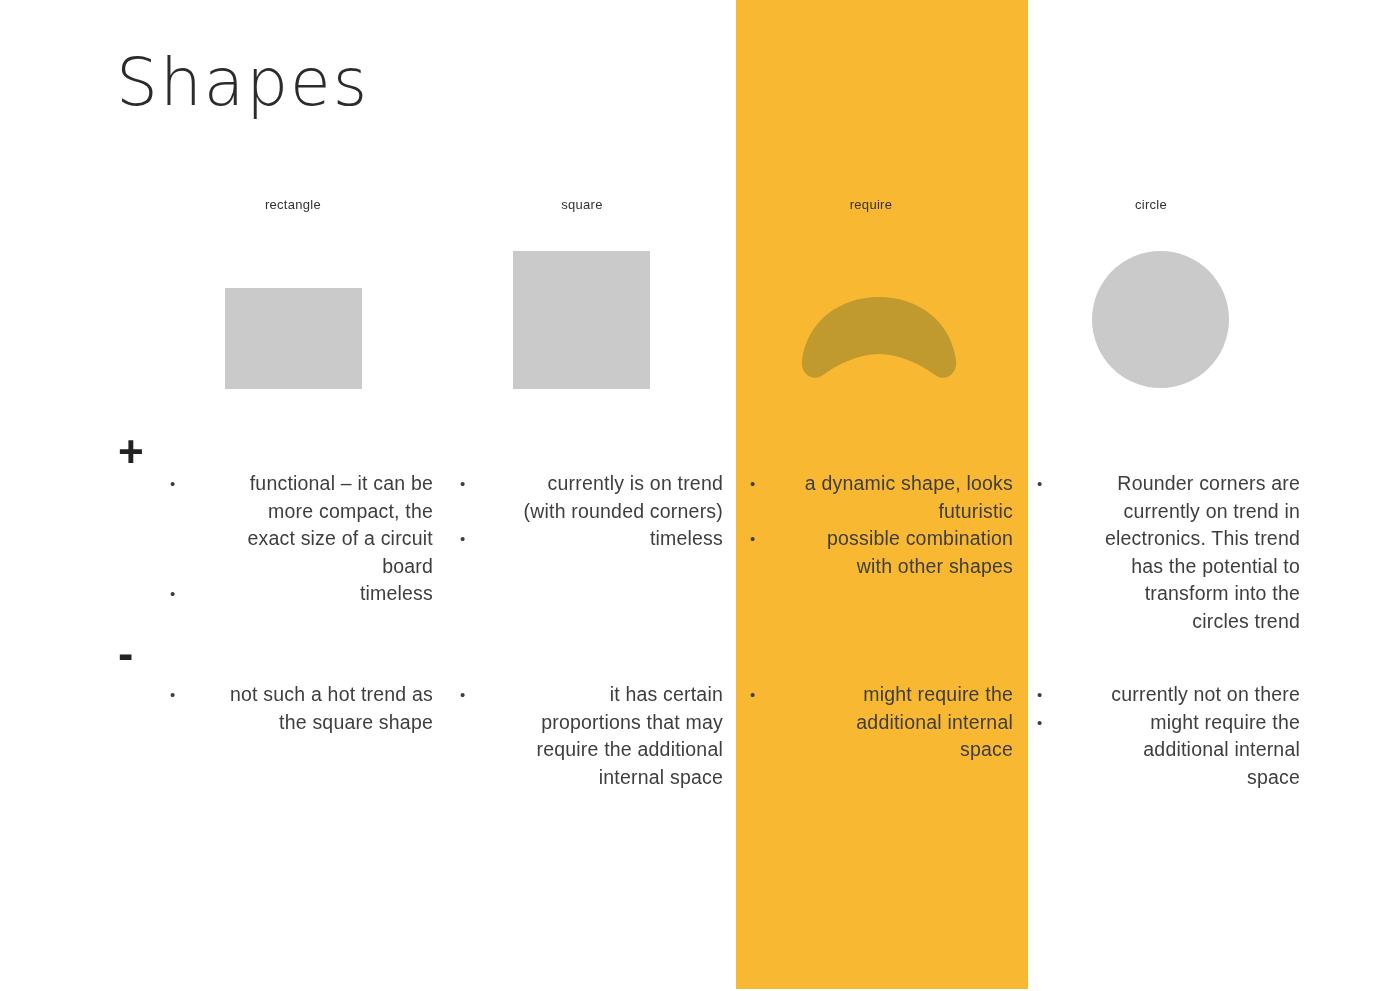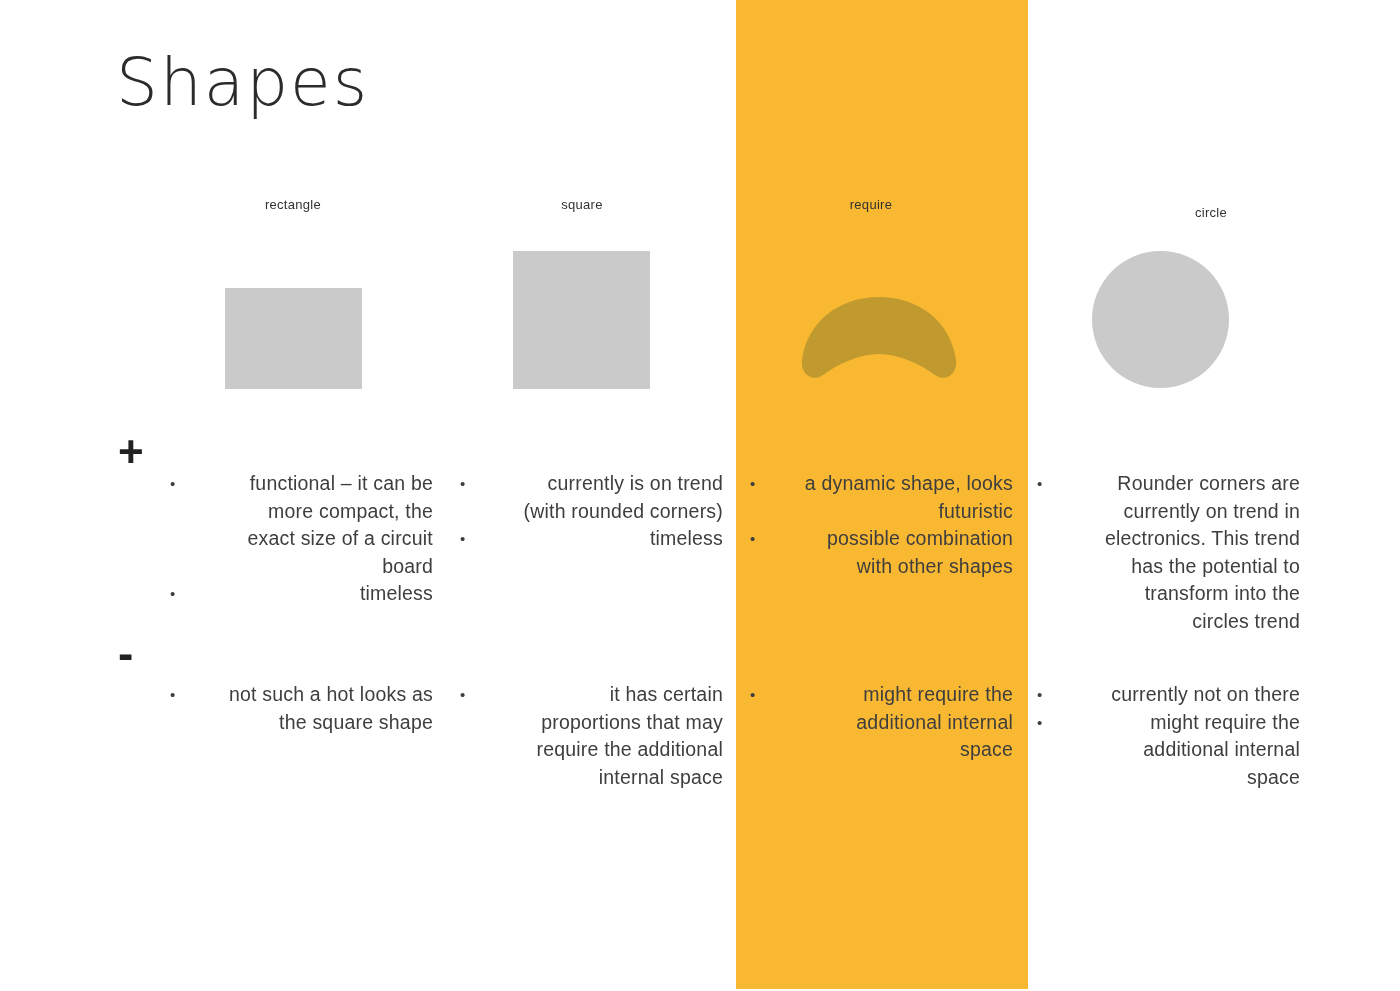--- a/index.html
+++ b/index.html
@@ -32,21 +32,21 @@
     width: 290px;
     text-align: center;
     font-size: 13px;
     font-weight: 500;
     letter-spacing: 0.3px;
     color: var(--header_color, #323232);
   }
   .col-header.c1 { left: 148px; }
   .col-header.c2 { left: 437px; }
   .col-header.c3 { left: 726px; }
-  .col-header.c4 { left: 1066px; margin-top: 8px; }
+  .col-header.c4 { left: 1006px; }
 
   .shape { position: absolute; background: var(--shape_gray, #CACACA); }
   .shape-rectangle { left: 225px; top: 288px; width: 137px; height: 101px; }
   .shape-square    { left: 513px; top: 251px; width: 137px; height: 138px; }
   .shape-circle    { left: 1092px; top: 251px; width: 137px; height: 137px; border-radius: 50%; }
   .shape-bionic    { position: absolute; left: 794px; top: 292px; width: 170px; height: 98px; background: none; }
 
   .sign {
     position: absolute;
     left: 118px;
@@ -137,21 +137,21 @@
   <ul class="bullets pros list-c4">
       <li>Rounder corners are
 currently on trend in
 electronics. This trend
 has the potential to
 transform into the
 circles trend</li>
     </ul>
 
   <ul class="bullets cons list-c1">
-      <li>not such a hot looks as
+      <li>not such a hot trend as
 the square shape</li>
     </ul>
   <ul class="bullets cons list-c2">
       <li>it has certain
 proportions that may
 require the additional
 internal space</li>
     </ul>
   <ul class="bullets cons list-c3">
       <li>might require the

